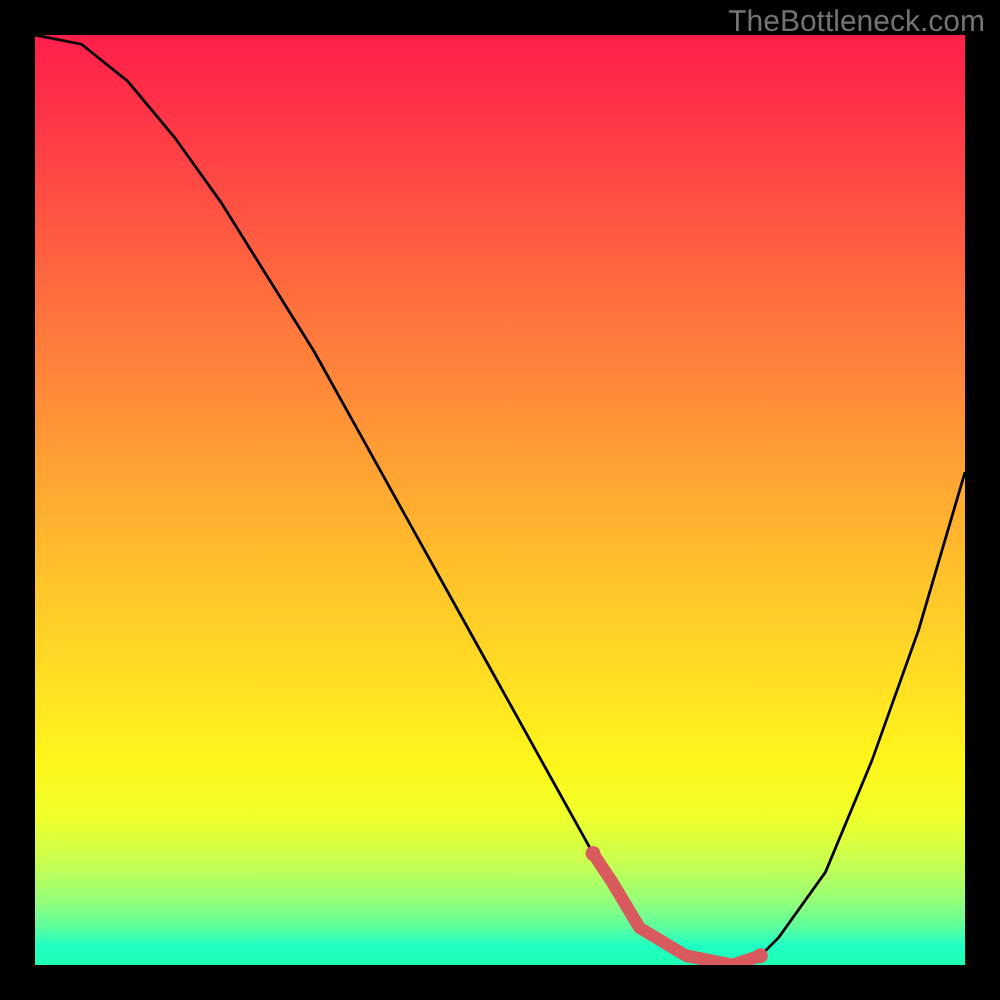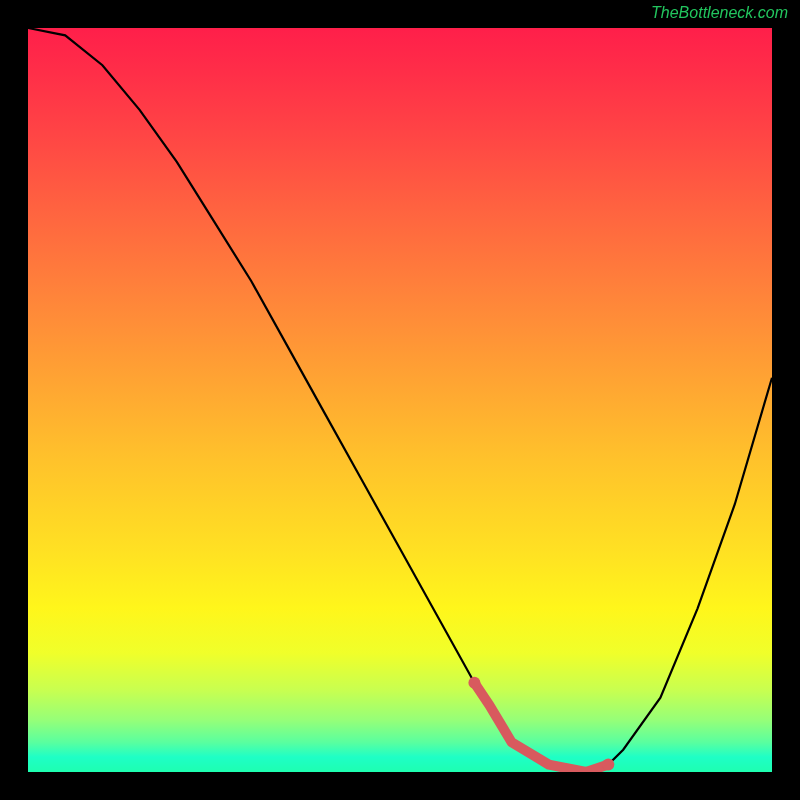--- a/index.html
+++ b/index.html
@@ -8,25 +8,24 @@
     height: 800px;
     background: #000;
     position: relative;
     font-family: Arial, sans-serif;
     overflow: hidden;
   }
   .watermark {
     position: absolute;
     top: 4px;
     right: 12px;
-    color: #22c55e;
-    font-size: 16px;
+    color: #737373;
+    font-size: 24px;
     font-weight: 500;
     z-index: 10;
-    font-style: italic;
   }
   .plot-area {
     position: absolute;
     top: 28px;
     left: 28px;
     width: 744px;
     height: 744px;
     overflow: hidden;
   }
   .gradient-bg {

